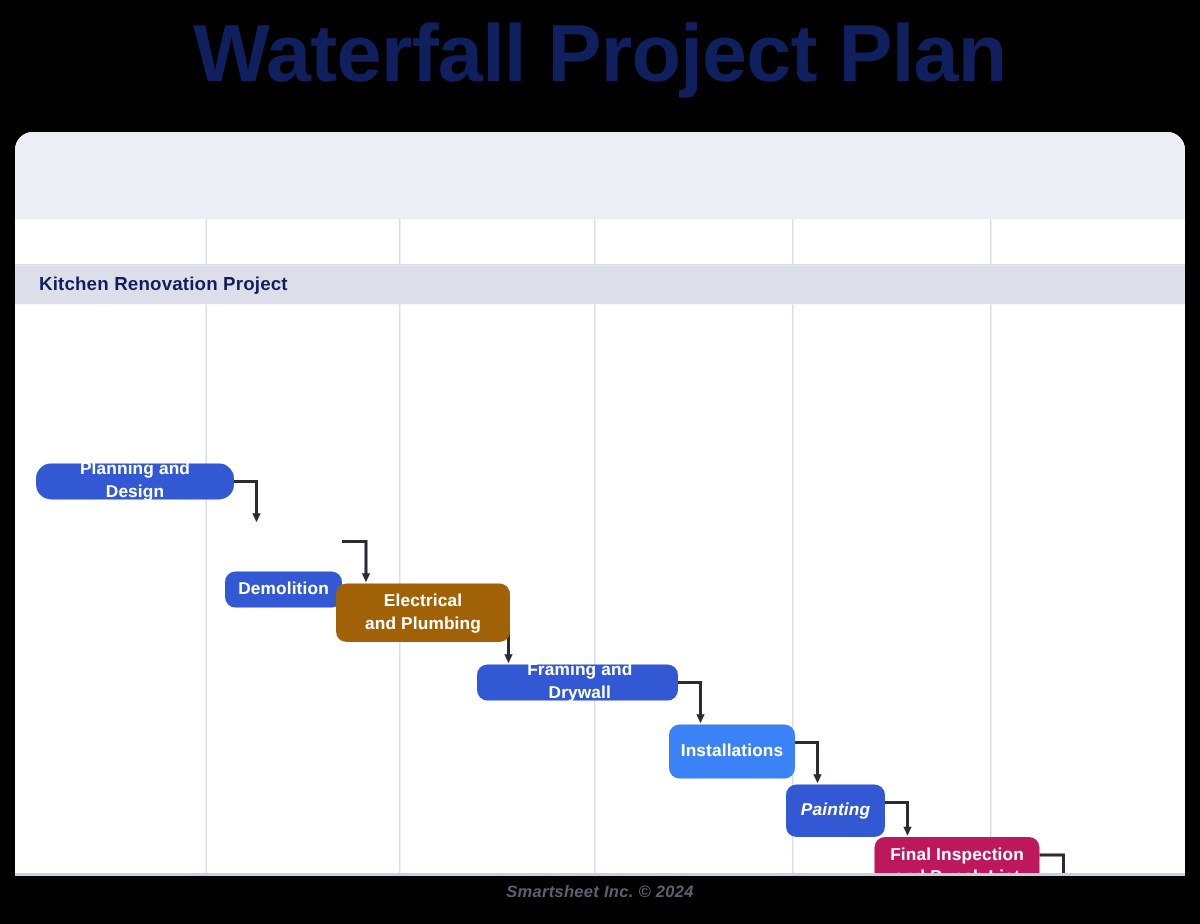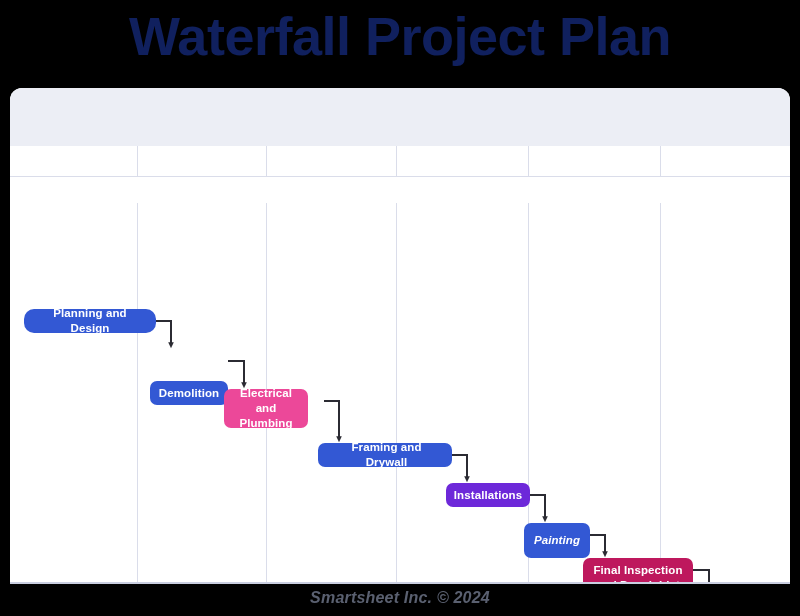--- a/index.html
+++ b/index.html
@@ -152,21 +152,21 @@
     background: #000000;
   }
   #footer-text {
     position: absolute;
     left: 0;
     top: 5px;
     width: 800px;
     text-align: center;
     font-style: italic;
     font-weight: bold;
-    font-size: 16px;
+    font-size: 11px;
     color: #5A6070;
     letter-spacing: 0.2px;
     white-space: nowrap;
   }
 </style>
 </head>
 <body>
 
 <div id="page-title">Waterfall Project Plan</div>
 
@@ -175,20 +175,23 @@
   <div id="timeline-header"></div>
 
   <div id="column-header-row">
     <div class="gridline" style="left:127px"></div>
     <div class="gridline" style="left:256px"></div>
     <div class="gridline" style="left:386px"></div>
     <div class="gridline" style="left:518px"></div>
     <div class="gridline" style="left:650px"></div>
   </div>
 
+  <div id="project-row">
+    <span id="project-row-label">Kitchen Renovation Project</span>
+  </div>
 
   <div id="chart-body">
 
     <div class="gridline" style="left:127px"></div>
     <div class="gridline" style="left:256px"></div>
     <div class="gridline" style="left:386px"></div>
     <div class="gridline" style="left:518px"></div>
     <div class="gridline" style="left:650px"></div>
 
     <svg id="connectors" viewBox="0 0 780 381" width="780" height="381">
@@ -204,24 +207,24 @@
           <path d="M442 252 L457 252 L457 276" marker-end="url(#arrowhead)" stroke="#2B2B33"></path>
           <path d="M520 292 L535 292 L535 316" marker-end="url(#arrowhead)" stroke="#2B2B33"></path>
           <path d="M580 332 L595 332 L595 351" marker-end="url(#arrowhead)" stroke="#2B2B33"></path>
           <path d="M683 367 L699 367 L699 400" marker-end="url(#arrowhead)" stroke="#2B2B33"></path>
         </g>
     </svg>
 
     <div id="task-bars">
         <div class="task-bar" style="left: 14px; top: 106px; width: 132px; height: 24px; background: rgb(51, 88, 212); color: rgb(255, 255, 255); border-radius: 10px;">Planning and Design</div>
         <div class="task-bar" style="left: 140px; top: 146px; width: 78px; height: 24px; background: rgb(51, 88, 212); color: rgb(255, 255, 255); margin-top: 32px;">Demolition</div>
-        <div class="task-bar" style="left: 214px; top: 186px; width: 84px; height: 39px; background: #ec4899; color: rgb(255, 255, 255);">Electrical
+        <div class="task-bar" style="left: 214px; top: 186px; width: 116px; height: 39px; background: #a16207; color: rgb(255, 255, 255);">Electrical
 and Plumbing</div>
         <div class="task-bar" style="left: 308px; top: 240px; width: 134px; height: 24px; background: rgb(51, 88, 212); color: rgb(255, 255, 255); padding-left: 12px;">Framing and Drywall</div>
-        <div class="task-bar" style="left: 436px; top: 280px; width: 84px; height: 24px; background: #6d28d9; color: rgb(255, 255, 255);">Installations</div>
+        <div class="task-bar" style="left: 436px; top: 280px; width: 84px; height: 36px; background: #3b82f6; color: rgb(255, 255, 255);">Installations</div>
         <div class="task-bar" style="left: 514px; top: 320px; width: 66px; height: 35px; background: rgb(51, 88, 212); color: rgb(255, 255, 255); font-style: italic;">Painting</div>
         <div class="task-bar" style="left: 573px; top: 355px; width: 110px; height: 39px; background: #be185d; color: rgb(255, 255, 255);">Final Inspection
 and Punch List</div>
       </div>
 
   </div>
 
   <div id="card-bottom-rule"></div>
 </div>
 

